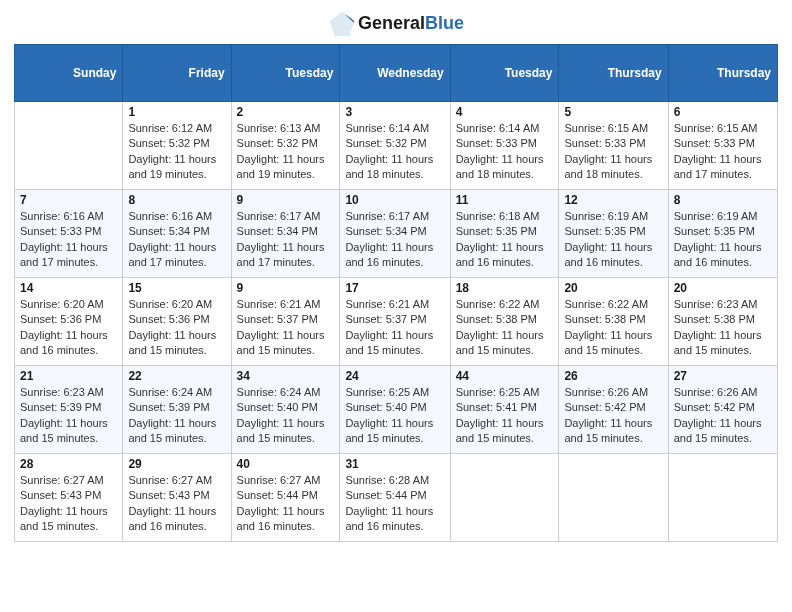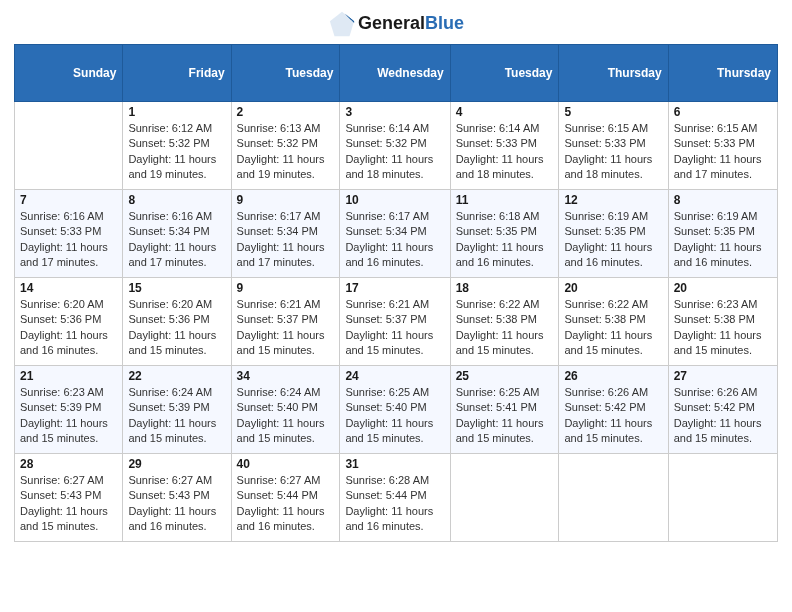--- a/index.html
+++ b/index.html
@@ -231,21 +231,21 @@
           </td>
           <td>
             <span class="day-number">34</span>
             <div class="day-info">Sunrise: 6:24 AM<br>Sunset: 5:40 PM<br>Daylight: 11 hours and 15 minutes.</div>
           </td>
           <td>
             <span class="day-number">24</span>
             <div class="day-info">Sunrise: 6:25 AM<br>Sunset: 5:40 PM<br>Daylight: 11 hours and 15 minutes.</div>
           </td>
           <td>
-            <span class="day-number">25</span>
+            <span class="day-number">44</span>
             <div class="day-info">Sunrise: 6:25 AM<br>Sunset: 5:41 PM<br>Daylight: 11 hours and 15 minutes.</div>
           </td>
           <td>
             <span class="day-number">26</span>
             <div class="day-info">Sunrise: 6:26 AM<br>Sunset: 5:42 PM<br>Daylight: 11 hours and 15 minutes.</div>
           </td>
           <td>
             <span class="day-number">27</span>
             <div class="day-info">Sunrise: 6:26 AM<br>Sunset: 5:42 PM<br>Daylight: 11 hours and 15 minutes.</div>
           </td>

